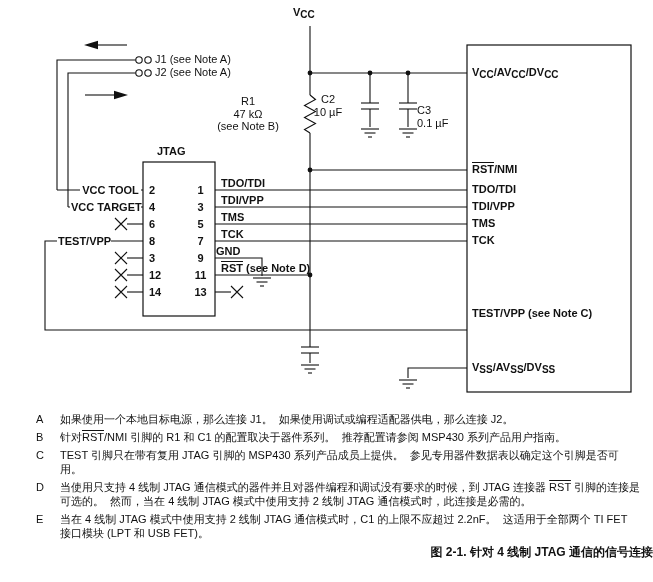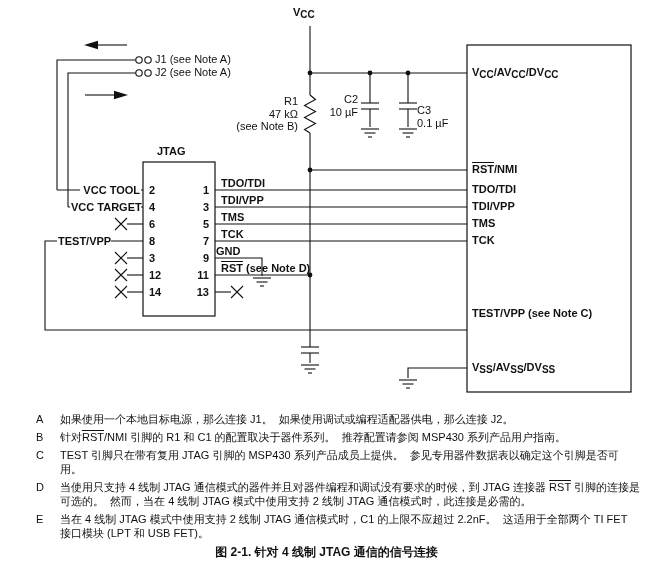--- a/index.html
+++ b/index.html
@@ -3,32 +3,32 @@
 <meta charset="utf-8">
 <style>
   *{margin:0;padding:0;box-sizing:border-box}
   html,body{width:653px;height:582px;background:#fff;overflow:hidden}
   body{font-family:"Liberation Sans","DejaVu Sans",sans-serif;color:#111;position:relative}
   .page{position:absolute;inset:0}
   svg.wires{position:absolute;left:0;top:0}
   .lbl{position:absolute;font-size:11px;line-height:12.5px;white-space:nowrap;color:#111}
   .lbl div{white-space:nowrap}
   .b{font-weight:bold}
-  .ra{text-align:right}
+  .ra{text-align:center}
   .bg{background:#fff;padding:0 1px}
   .seg-b{font-weight:bold}
   .seg-r{font-weight:bold}
   .seg-ov{text-decoration:overline}
   .seg-sub{font-size:10px;vertical-align:-1.5px}
   .seg-b.seg-sub{font-weight:bold}
   .notes{position:absolute;left:36px;top:412px;width:604px}
   .note{display:flex;font-size:11px;line-height:14px;margin-bottom:4px}
   .note .nl{width:24px;flex:none}
   .note .nt{flex:1;white-space:pre-wrap}
-  .caption{position:absolute;left:0;top:544px;width:653px;text-align:center;font-weight:bold;font-size:12px}
+  .caption{position:absolute;left:0;top:544px;width:653px;text-align:right;font-weight:bold;font-size:12px}
 </style>
 </head>
 <body>
 
 <div class="page">
 
   <svg class="wires" width="653" height="582" viewBox="0 0 653 582">
     <g stroke="#111" stroke-width="1.1" fill="none">
       <g>
         <path d="M310,26 V95"></path>

